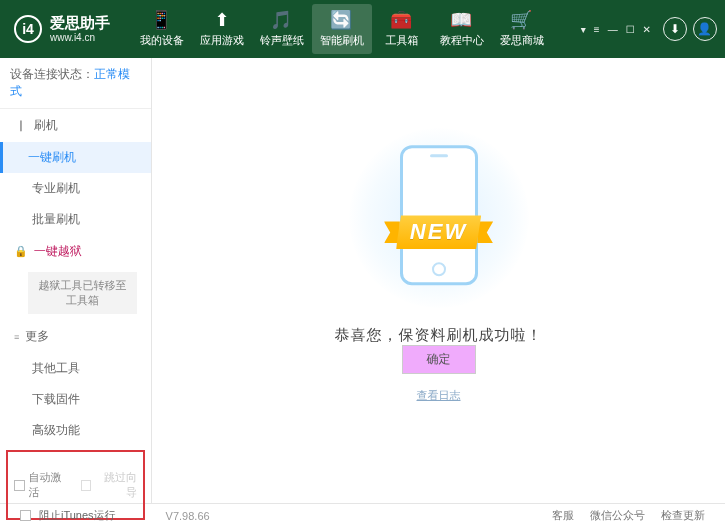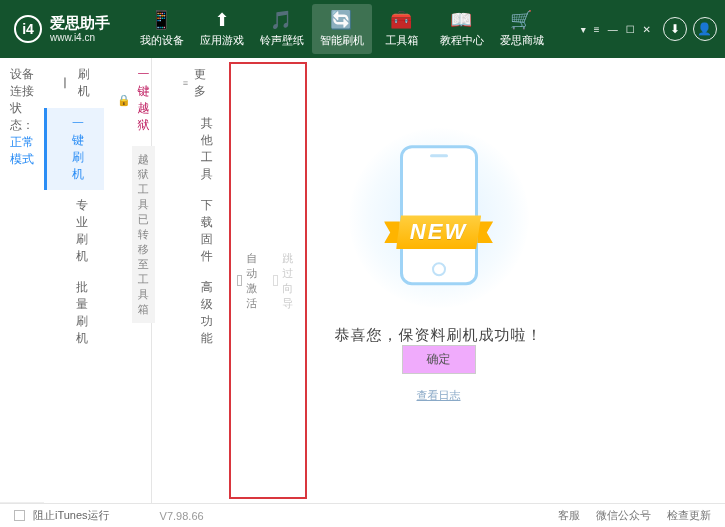--- a/index.html
+++ b/index.html
@@ -13,52 +13,52 @@
 .nav { display:flex; margin-left:22px; gap:0; }
 .nav-item { width:60px; text-align:center; font-size:11px; padding:6px 0; cursor:pointer; border-radius:3px; }
 .nav-item.active { background:rgba(255,255,255,.18); }
 .nav-icon { display:block; margin:0 auto 3px; font-size:18px; height:20px; line-height:20px; }
 .header-right { margin-left:auto; display:flex; align-items:center; gap:6px; }
 .win-ctrls { display:flex; gap:8px; font-size:10px; margin-right:6px; opacity:.9; }
 .win-ctrls span { cursor:pointer; }
 .circle-btn { width:24px; height:24px; border:1.5px solid rgba(255,255,255,.9); border-radius:50%; display:flex; align-items:center; justify-content:center; font-size:12px; cursor:pointer; }
 
 .body { display:flex; height:calc(100% - 58px - 24px); }
-.sidebar { width:152px; border-right:1px solid #e5e5e5; display:flex; flex-direction:row; font-size:12px; color:#555; }
+.sidebar { width:152px; border-right:1px solid #e5e5e5; display:flex; flex-direction:column; font-size:12px; color:#555; }
 .conn-state { padding:8px 10px; border-bottom:1px solid #eee; color:#666; }
 .conn-state b { color:#2b8df5; font-weight:normal; }
 .side-section { border-bottom:0; }
 .side-head { padding:8px 14px; display:flex; align-items:center; gap:6px; color:#666; }
 .side-head .chev { font-size:9px; color:#999; }
 .side-item { padding:7px 10px 7px 32px; cursor:pointer; color:#666; }
 .side-item.active { background:#eaf3fe; color:#2b8df5; border-left:3px solid #2b8df5; padding-left:25px; }
 .side-note { margin:4px 14px 6px 28px; padding:6px; background:#f3f3f3; color:#888; font-size:11px; text-align:center; }
 .lock-icon { color:#ccc; font-size:11px; }
 .side-spacer { flex:1; }
 .red-box { border:2px solid #d9363e; margin:4px 6px; padding:18px 6px; display:flex; gap:10px; align-items:center; }
 .chk { display:flex; align-items:center; gap:4px; font-size:11px; color:#888; }
-.chk.dis { color:#ccc; }
+.chk.dis { color:#ccc;text-align:right; }
 .chk-box { width:11px; height:11px; border:1px solid #bbb; background:#fff; }
 
 .main { flex:1; display:flex; flex-direction:column; align-items:center; justify-content:center; position:relative; }
 .illus { width:180px; height:180px; position:relative; margin-top:-30px; }
 .halo { position:absolute; inset:0; border-radius:50%; background:radial-gradient(circle,#dff1ff 0%,#f5fbff 55%,rgba(255,255,255,0) 72%); }
 .phone { position:absolute; left:50%; top:50%; transform:translate(-50%,-52%); width:78px; height:140px; background:#fff; border:3px solid #9ed3f6; border-radius:12px; }
 .phone:before { content:""; position:absolute; top:6px; left:50%; transform:translateX(-50%); width:18px; height:3px; background:#bfe1f8; border-radius:2px; }
 .phone:after { content:""; position:absolute; bottom:6px; left:50%; transform:translateX(-50%); width:10px; height:10px; border:2px solid #bfe1f8; border-radius:50%; }
 .ribbon { position:absolute; left:50%; top:58%; transform:translate(-50%,-50%); }
 .ribbon-main { background:linear-gradient(#ffcf3f,#ffb400); color:#fff; font-weight:900; font-size:22px; letter-spacing:2px; padding:4px 14px; font-style:italic; text-shadow:0 1px 0 rgba(0,0,0,.15); clip-path:polygon(6% 0,100% 0,94% 100%,0 100%); }
 .ribbon-side { position:absolute; top:6px; width:16px; height:22px; background:#ffb400; }
 .ribbon-side.l { left:-12px; clip-path:polygon(0 0,100% 0,100% 100%,0 100%,40% 50%); }
 .ribbon-side.r { right:-12px; clip-path:polygon(0 0,100% 0,60% 50%,100% 100%,0 100%); }
 .msg { font-size:15px; color:#444; margin-top:18px; letter-spacing:1px; }
 .ok-btn { border:1px solid #ccc; background:#f0abfc; padding:5px 24px; font-size:12px; color:#555; cursor:pointer; }
 .link { margin-top:14px; font-size:11px; color:#8aa9c7; cursor:pointer; text-decoration:underline; }
 
-.statusbar { height:24px; border-top:1px solid #e5e5e5; display:flex; align-items:center; font-size:11px; color:#777; padding:0 14px; }
+.statusbar { height:24px; border-top:1px solid #e5e5e5; display:flex; align-items:center; font-size:11px; color:#777; padding:0 20px; }
 .statusbar .chk-box { margin-right:4px; }
 .sb-right { margin-left:auto; display:flex; gap:16px; }
 .sb-right span { cursor:pointer; }
 .ver { margin-left:50px; color:#999; }
 </style>
 </head>
 <body>
 
 <div class="header">
   <div class="logo-wrap">

